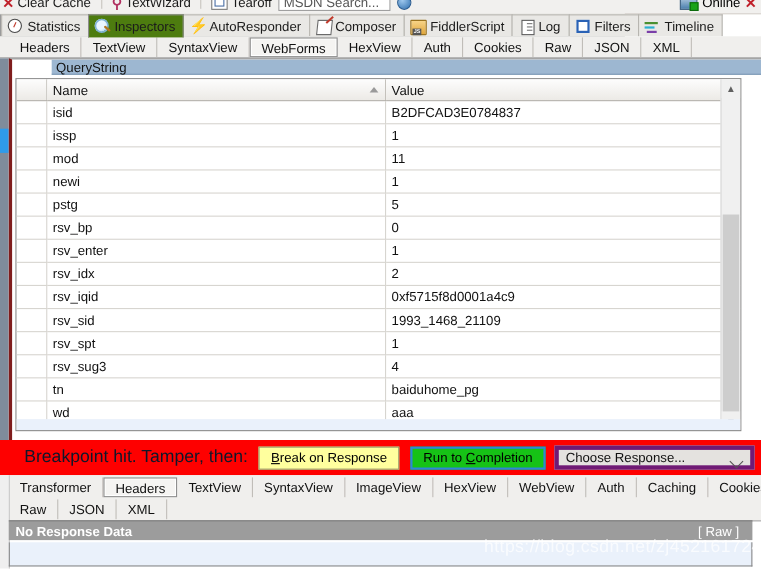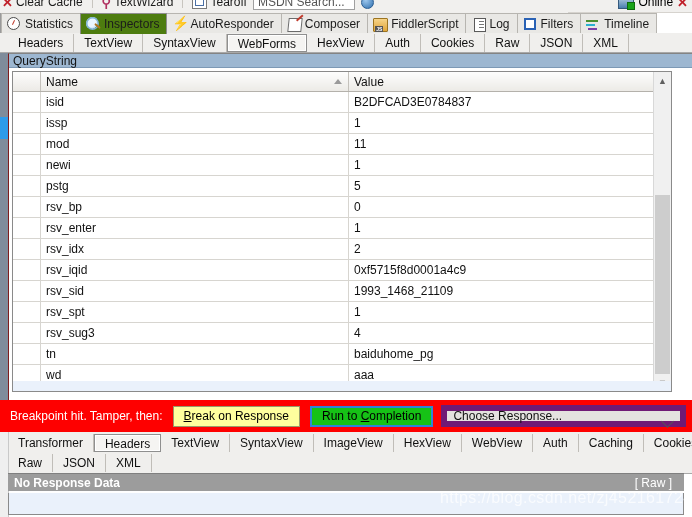--- a/index.html
+++ b/index.html
@@ -227,23 +227,24 @@
     background: #2e9bea;
   }
 
   
   .gridwrap {
     position: absolute;
     left: 8px; top: 53px;
     width: 684px; height: 347px;
     background: #ffffff;
     box-sizing: border-box;
-    border-left: 1px solid #7f1d1d;
+    border-left: 3px solid #7f1d1d;
     border-top: 1px solid #848484;
     overflow: hidden;
+    padding-left: 36px;
   }
   .qsheader {
     height: 14px;
     background: #9db7d1;
     color: #121212;
     font-size: 12px;
     line-height: 14px;
     padding-left: 4px;
     box-sizing: border-box;
     border-bottom: 1px solid #7d99b5;
@@ -337,24 +338,25 @@
     position: absolute;
     left: 0; top: 400px;
     width: 692px; height: 32px;
     background: #fe0000;
     box-sizing: border-box;
     display: flex;
     align-items: center;
     padding: 0 4px;
   }
   .bptext {
-    color: #ffffff;
-    font-size: 12px;
+    color: #0f172a;
+    font-size: 16px;
     padding: 0 6px 0 6px;
     white-space: nowrap;
+    margin-left: 12px;
   }
   .bpbtn {
     height: 21px;
     line-height: 19px;
     font-size: 12px;
     padding: 0 10px;
     box-sizing: border-box;
     white-space: nowrap;
     color: #000;
   }
@@ -368,21 +370,21 @@
     border: 2px solid #2e86d8;
     margin-left: 10px;
     line-height: 17px;
   }
   .bpcombo {
     flex: 1;
     height: 22px;
     margin-left: 8px;
     margin-right: 2px;
     background: #e4e2df;
-    border: 6px solid #701a75;
+    border: 4px solid #701a75;
     box-sizing: border-box;
     display: flex;
     align-items: center;
     padding: 0 6px;
     font-size: 12px;
     color: #111;
     position: relative;
   }
   .bpcombo .chev {
     position: absolute; right: 8px; top: 6px;

